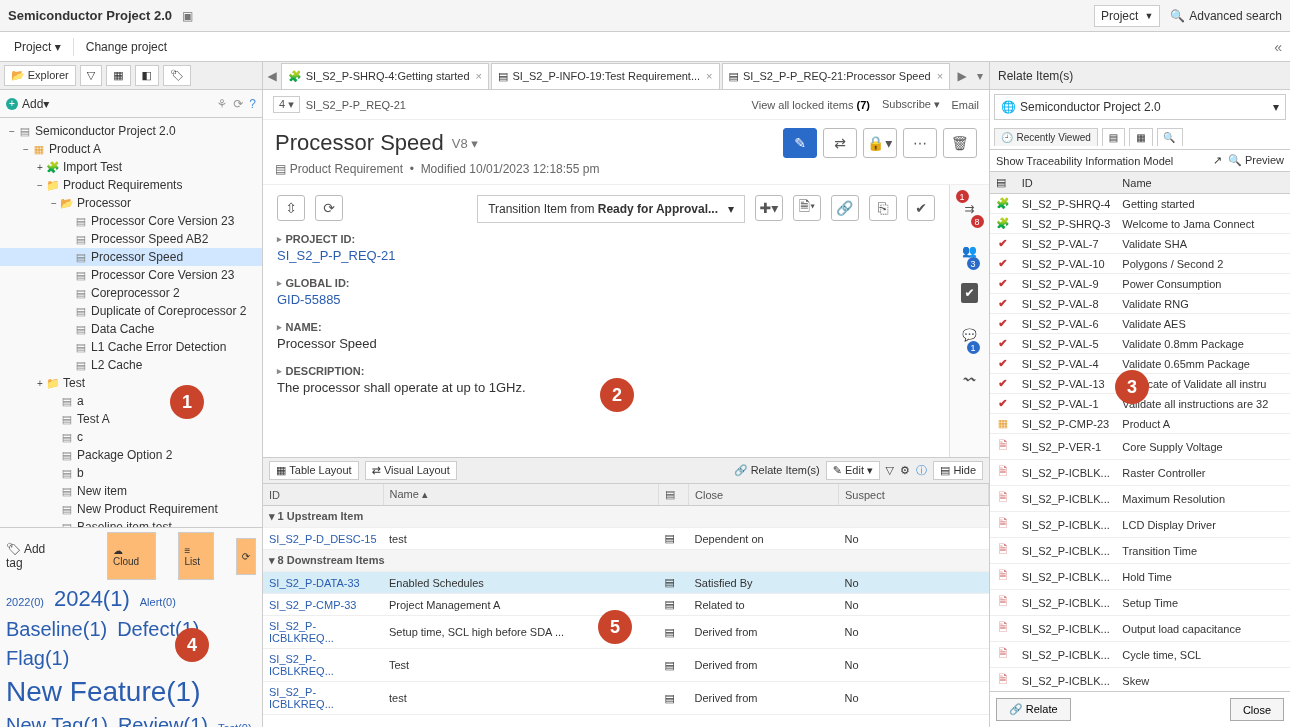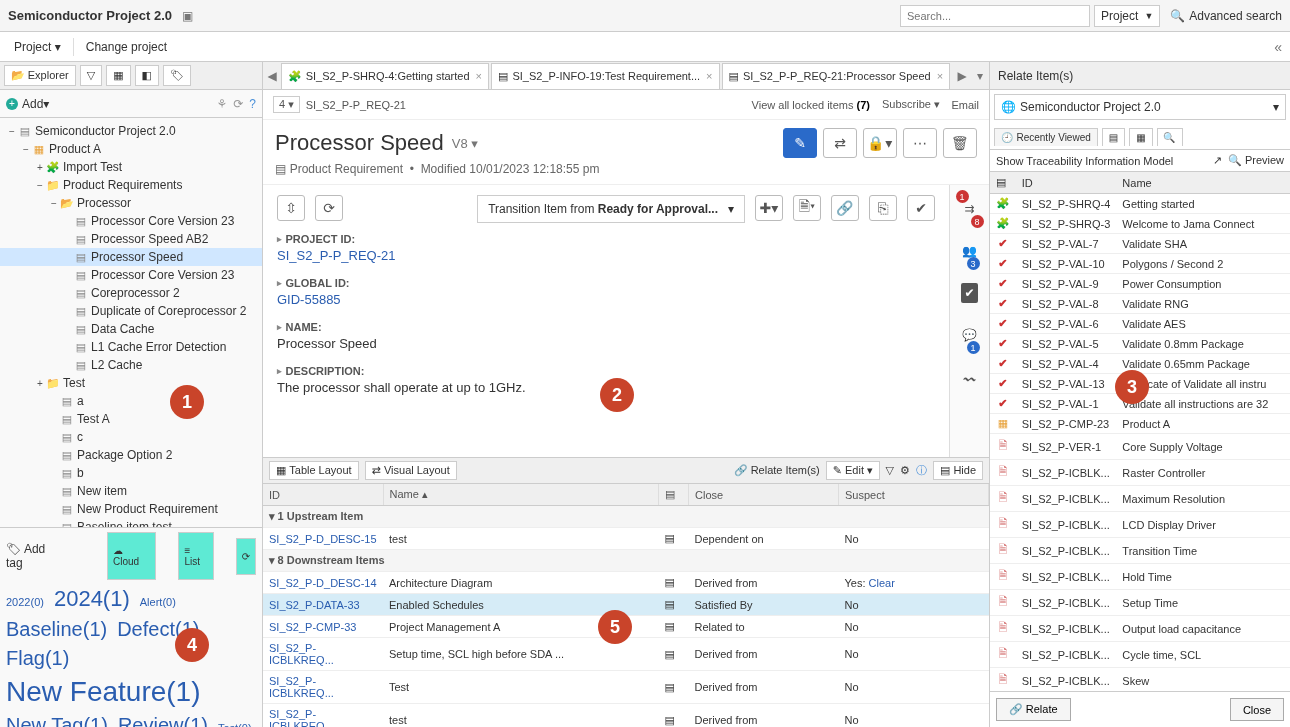--- a/index.html
+++ b/index.html
@@ -30,21 +30,21 @@
 .tree .toggle { width: 12px; text-align: center; font-size: 10px; color: #555; }
 .tree .pad { display: inline-block; }
 .tree .selected { background: #d0e7ff; }
 .folder-ic { color: #e8a23b; }
 .file-ic { color: #888; }
 .puzzle-ic { color: #5a5; }
 .grid-ic { color: #e8a23b; }
 
 .tags-panel { border-top: 1px solid #ccc; padding: 4px 6px; height: 200px; overflow: auto; }
 .tags-head { display: flex; align-items: center; gap: 22px; margin-bottom: 6px; }
-.tags-head .btn { border: 1px solid #ccc; padding: 12px 5px; font-size: 10px; cursor: pointer; background: #5eead4; }
+.tags-head .btn { border: 1px solid #ccc; padding: 12px 5px; font-size: 10px; cursor: pointer; background: #fdba74; }
 .tags-cloud { display: flex; flex-wrap: wrap; gap: 6px 10px; align-items: baseline; }
 .tags-cloud .tag { color: #2a5db0; cursor: pointer; }
 
 .center { flex: 1; display: flex; flex-direction: column; border-right: 1px solid #ccc; }
 .tabs-row { display: flex; align-items: center; height: 28px; border-bottom: 1px solid #ccc; background: #efefef; }
 .tabs-row .nav { width: 18px; text-align: center; cursor: pointer; color: #777; }
 .tabs-row .tab { display: flex; align-items: center; padding: 0 6px; height: 26px; border: 1px solid #ccc; border-bottom: none; margin-right: 2px; background: #fff; font-size: 11px; cursor: pointer; max-width: 240px; }
 .tabs-row .tab .close { margin-left: 6px; color: #999; cursor: pointer; }
 .tabs-row .tab .tic { margin-right: 4px; }
 
@@ -110,21 +110,20 @@
 .check-ic { color: #c33; font-weight: bold; }
 .doc-ic { color: #c55; }
 </style>
 </head>
 <body>
 
 <div class="topbar">
   <span class="title">Semiconductor Project 2.0</span>
   <span style="color:#777;cursor:pointer;">▣</span>
   <span class="spacer"></span>
-  <input class="search-box" placeholder="Search..." style="">
   <div class="proj-sel">
     <span>Project</span>
     <span class="caret">▼</span>
   </div>
   <div class="adv-search">
     <span class="mag">🔍</span>
     <span>Advanced search</span>
   </div>
 </div>
 
@@ -475,27 +474,20 @@
               <tr>
                 <td class="idcell">SI_S2_P-D_DESC-15</td>
                 <td>test</td>
                 <td>▤</td>
                 <td>Dependent on</td>
                 <td>No</td>
               </tr>
               <tr class="group-row">
                 <td colspan="5">▾ 8 Downstream Items</td>
               </tr>
-              <tr>
-                <td class="idcell">SI_S2_P-D_DESC-14</td>
-                <td>Architecture Diagram</td>
-                <td>▤</td>
-                <td>Derived from</td>
-                <td>Yes: <span class="suspect-link">Clear</span></td>
-              </tr>
               <tr class="highlight">
                 <td class="idcell">SI_S2_P-DATA-33</td>
                 <td>Enabled Schedules</td>
                 <td>▤</td>
                 <td>Satisfied By</td>
                 <td>No</td>
               </tr>
               <tr>
                 <td class="idcell">SI_S2_P-CMP-33</td>
                 <td>Project Management A</td>

